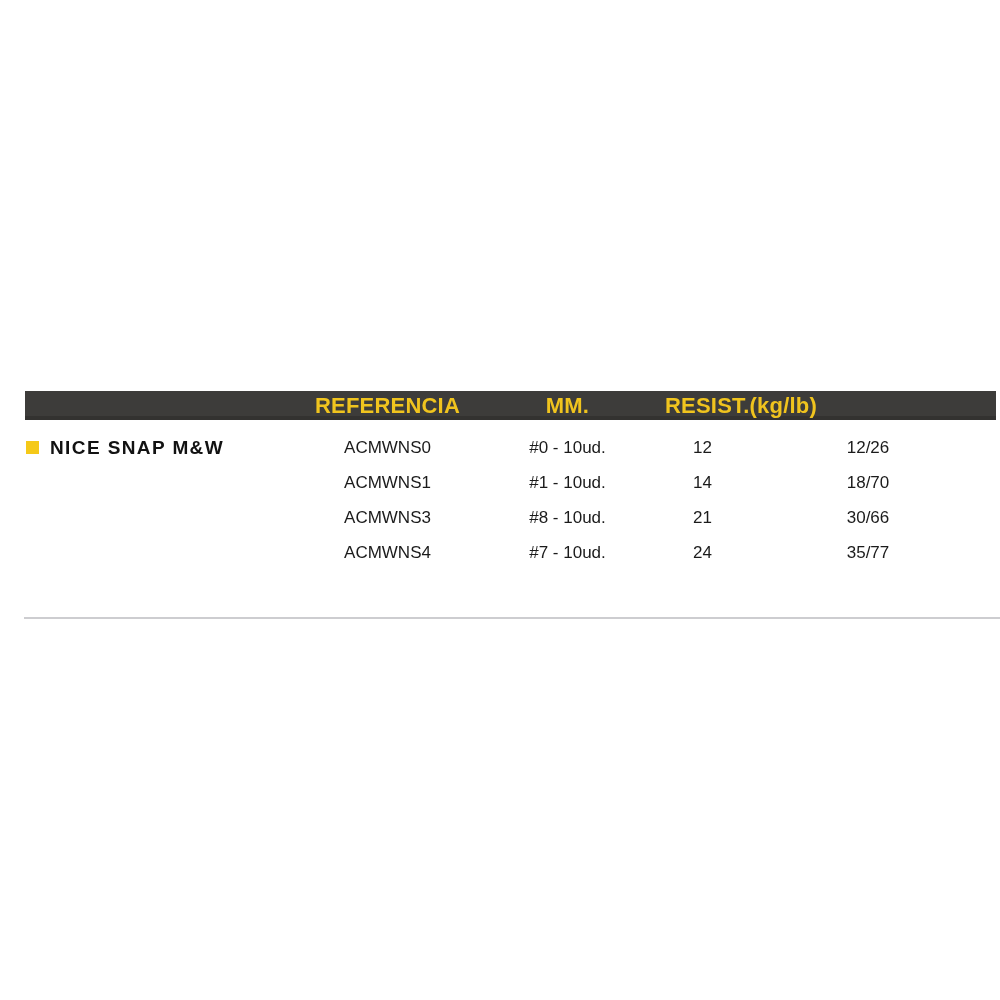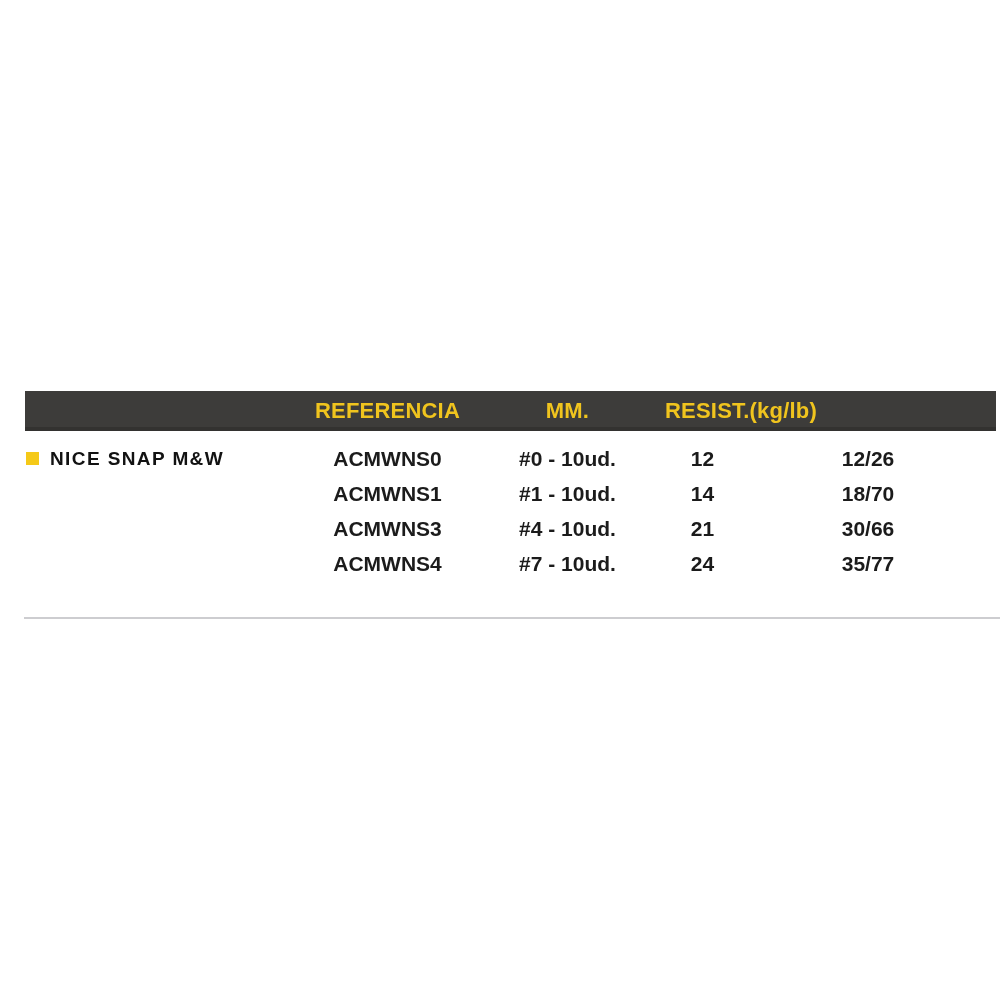--- a/index.html
+++ b/index.html
@@ -27,42 +27,42 @@
     position:absolute;
     left:25px; top:391px;
     width:971px;
   }
   .grid-row{
     display:grid;
     grid-template-columns:280px 165px 195px 75px 1fr;
     align-items:center;
   }
   .header-bar{
-    height:40px;
+    height:29px;
     background:var(--header-bg);
     box-shadow:inset 0 -4px 0 rgba(0,0,0,0.16);
   }
   .th{
     text-align:center;
     color:var(--header-text);
     font-weight:bold;
     font-size:22px;
     letter-spacing:0.2px;
     white-space:nowrap;
   }
   .table-body{
     padding-top:10px;
   }
   .row{
     height:35px;
   }
   .td{
     text-align:center;
-    font-weight:bold;
-    font-size:21px;
+    font-weight:normal;
+    font-size:17px;
     color:var(--row-text);
     white-space:nowrap;
   }
   .product-cell{
     display:flex;
     align-items:center;
     gap:11px;
     justify-content:flex-start;
     padding-left:1px;
   }
@@ -118,21 +118,21 @@
         <div class="td">ACMWNS1</div>
         <div class="td">#1 - 10ud.</div>
         <div class="td">14</div>
         <div class="td">18/70</div>
       </div>
 
 
       <div class="grid-row row">
         <div class="product-cell"></div>
         <div class="td">ACMWNS3</div>
-        <div class="td">#4 - 10ud.</div>
+        <div class="td">#8 - 10ud.</div>
         <div class="td">21</div>
         <div class="td">30/66</div>
       </div>
 
       <div class="grid-row row">
         <div class="product-cell"></div>
         <div class="td">ACMWNS4</div>
         <div class="td">#7 - 10ud.</div>
         <div class="td">24</div>
         <div class="td">35/77</div>

